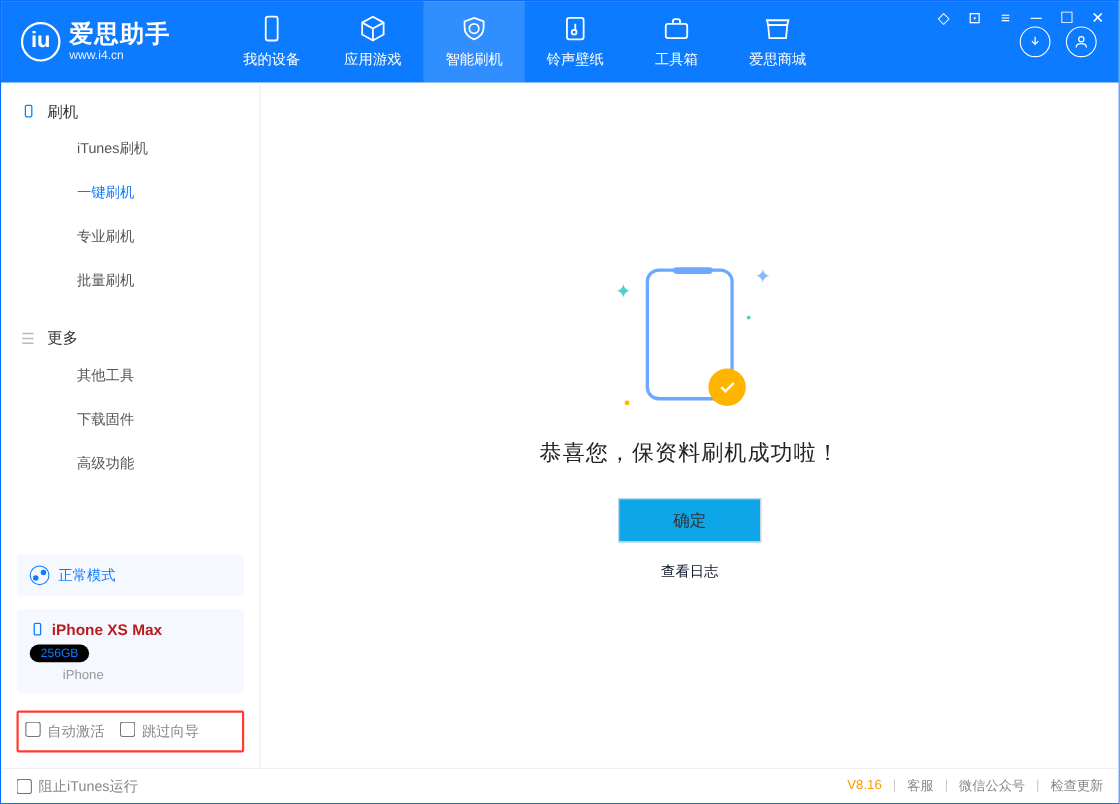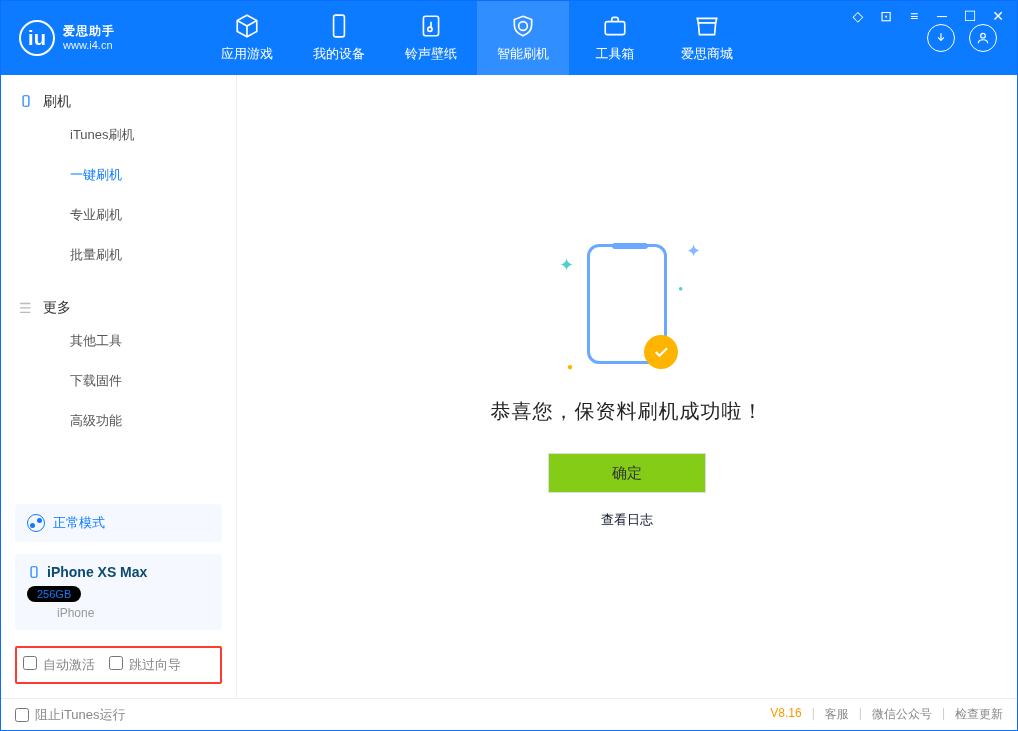--- a/index.html
+++ b/index.html
@@ -2,21 +2,21 @@
 <html><head>
 <meta charset="utf-8">
 <style>
 * { margin: 0; padding: 0; box-sizing: border-box; font-family: "Microsoft YaHei", "PingFang SC", sans-serif; }
 body { background: #fff; }
 .window { width: 1018px; height: 731px; border: 1px solid #0d6efd; display: flex; flex-direction: column; position: relative; }
 .titlebar { height: 74px; background: linear-gradient(to bottom, #0d7bff, #0d7bff); display: flex; align-items: center; color: #fff; }
 .logo-block { display: flex; align-items: center; padding-left: 18px; width: 200px; }
 .logo-circle { width: 36px; height: 36px; border: 2px solid #fff; border-radius: 50%; display: flex; align-items: center; justify-content: center; font-weight: bold; font-size: 20px; margin-right: 8px; }
 .logo-text { display: flex; flex-direction: column; line-height: 1.2; }
-.logo-text .zh { font-size: 12px; font-weight: bold; letter-spacing: 1px; }
+.logo-text .zh { font-size: 22px; font-weight: bold; letter-spacing: 1px; }
 .logo-text .en { font-size: 11px; opacity: .9; }
 .nav { display: flex; height: 100%; }
 .nav-item { width: 92px; display: flex; flex-direction: column; align-items: center; justify-content: center; font-size: 13px; cursor: pointer; position: relative; }
 .nav-item.active { background: rgba(255,255,255,.15); }
 .nav-item .icon { width: 26px; height: 26px; margin-bottom: 6px; display: flex; align-items: center; justify-content: center; }
 .nav-item svg { width: 26px; height: 26px; fill: none; stroke: #fff; stroke-width: 1.5; }
 .win-controls { position: absolute; right: 10px; top: 6px; display: flex; gap: 10px; align-items: center; }
 .win-controls .wc { width: 18px; height: 18px; display: flex; align-items: center; justify-content: center; cursor: pointer; color: #fff; font-size: 14px; }
 .right-icons { margin-left: auto; padding-right: 20px; display: flex; gap: 14px; align-items: center; }
 .right-icons .ri { width: 28px; height: 28px; border: 1.5px solid #fff; border-radius: 50%; display: flex; align-items: center; justify-content: center; cursor: pointer; }
@@ -28,35 +28,35 @@
 .side-list { padding-left: 69px; }
 .side-item { padding: 11px 0; color: #555; cursor: pointer; }
 .side-item.active { color: #0d7bff; }
 .spacer { flex: 1; }
 .mode-box, .device-box { margin: 6px 14px; background: #f5f9ff; border-radius: 4px; padding: 10px 12px; font-size: 13px; }
 .mode-box { display: flex; align-items: center; color: #0d7bff; }
 .mode-icon { width: 18px; height: 18px; border: 1.5px solid #0d7bff; border-radius: 50%; margin-right: 8px; position: relative; }
 .mode-icon::before, .mode-icon::after { content:""; position:absolute; width:5px; height:5px; background:#0d7bff; border-radius:50%; }
 .mode-icon::before { left:2px; top:8px; }
 .mode-icon::after { right:2px; top:3px; }
-.device-box .dname { color: #0c4a6e; font-weight: bold; font-size: 14px; display:flex; align-items:center; gap:6px;}
+.device-box .dname { color: #b91c1c; font-weight: bold; font-size: 14px; display:flex; align-items:center; gap:6px;}
 .device-box .dcap { display:inline-block; margin-top:6px; background:#000000; color:#0d7bff; font-size:11px; border-radius:10px; padding:2px 10px; }
 .device-box .dtype { color:#999; font-size:12px; margin-top:4px;margin-left:30px; }
 .opts-row { margin: 10px 14px 14px 14px; border: 2px solid #ff3b30; border-radius: 2px; padding: 8px 6px; display: flex; gap: 14px; align-items:center; }
 .chk { display:flex; align-items:flex-start; gap:6px; color:#888; font-size:13px; cursor:pointer;}
 .chk input { width:14px; height:14px; }
 .main { flex: 1; position: relative; display: flex; flex-direction: column; align-items: center; justify-content: center; }
 .phone-illus { width: 80px; height: 120px; border: 3px solid #6aa9ff; border-radius: 12px; position: relative; }
 .phone-illus::before { content:""; position:absolute; top:-4px; left:22px; width:36px; height:6px; background:#6aa9ff; border-radius:3px; }
 .badge { position:absolute; right:-14px; bottom:-8px; width:34px; height:34px; background:#ffb400; border-radius:50%; display:flex; align-items:center; justify-content:center; }
 .badge svg { width:18px; height:18px; stroke:#fff; stroke-width:3; fill:none; }
 .spark { position:absolute; font-size:18px; color:#6aa9ff; }
 .s1{ left:-28px; top:10px; color:#4dd2c9;} .s2{ right:-34px; top:-4px; color:#88b8ff;} .s3{ left:-20px; bottom:-8px; color:#ffb400; font-size:10px;} .s4{ right:-16px; top:40px; color:#4dd2c9; font-size:8px;}
 .msg { margin-top: 34px; font-size: 20px; color: #222; letter-spacing: 1px; }
-.ok-btn { margin-top: 28px; width: 158px; height: 40px; border:1px solid #ddd; background:#84cc16; font-size:15px; color:#333; cursor:pointer; }
+.ok-btn { margin-top: 28px; width: 130px; height: 40px; border:1px solid #ddd; background:#0ea5e9; font-size:15px; color:#333; cursor:pointer; }
 .log-link { margin-top: 18px; color:#0f172a; font-size:13px; cursor:pointer; }
 .statusbar { height: 32px; border-top:1px solid #eee; display:flex; align-items:center; padding: 0 14px; font-size:12px; color:#888; }
 .statusbar .left { display:flex; align-items:center; gap:6px; }
 .statusbar .right { margin-left:auto; display:flex; align-items:flex-start; gap:10px; }
 .statusbar .ver { color:#f90; }
 .statusbar .sep { color:#ccc; }
 .statusbar .lnk { cursor:pointer; color:#888; }
 </style>
 </head>
 <body>
@@ -70,52 +70,52 @@
         </div>
       <div class="logo-text">
         <span class="zh">爱思助手</span>
         <span class="en">www.i4.cn</span>
       </div>
     </div>
     <div class="nav">
       <div class="nav-item">
         <span class="icon">
             <svg viewBox="0 0 24 24">
+              <rect x="7" y="2" width="10" height="20" rx="2"></rect>
+            </svg>
+          </span>
+        <span>我的设备</span>
+      </div>
+      <div class="nav-item">
+        <span class="icon">
+            <svg viewBox="0 0 24 24">
               <path d="M12 2l9 5v10l-9 5-9-5V7z"></path>
               <path d="M3 7l9 5 9-5M12 12v10"></path>
             </svg>
           </span>
         <span>应用游戏</span>
       </div>
-      <div class="nav-item">
-        <span class="icon">
-            <svg viewBox="0 0 24 24">
-              <rect x="7" y="2" width="10" height="20" rx="2"></rect>
-            </svg>
-          </span>
-        <span>我的设备</span>
+      <div class="nav-item active">
+        <span class="icon">
+            <svg viewBox="0 0 24 24">
+              <path d="M12 3l8 3v5c0 5-3 8-8 10-5-2-8-5-8-10V6z"></path>
+              <path d="M8 12a4 4 0 108 0 4 4 0 00-8 0"></path>
+            </svg>
+          </span>
+        <span>智能刷机</span>
       </div>
       <div class="nav-item">
         <span class="icon">
             <svg viewBox="0 0 24 24">
               <rect x="5" y="3" width="14" height="18" rx="2"></rect>
               <path d="M12 8v6"></path>
               <circle cx="11" cy="15" r="2"></circle>
             </svg>
           </span>
         <span>铃声壁纸</span>
-      </div>
-      <div class="nav-item active">
-        <span class="icon">
-            <svg viewBox="0 0 24 24">
-              <path d="M12 3l8 3v5c0 5-3 8-8 10-5-2-8-5-8-10V6z"></path>
-              <path d="M8 12a4 4 0 108 0 4 4 0 00-8 0"></path>
-            </svg>
-          </span>
-        <span>智能刷机</span>
       </div>
       <div class="nav-item">
         <span class="icon">
             <svg viewBox="0 0 24 24">
               <rect x="3" y="8" width="18" height="12" rx="2"></rect>
               <path d="M9 8V6a2 2 0 012-2h2a2 2 0 012 2v2"></path>
             </svg>
           </span>
         <span>工具箱</span>
       </div>

